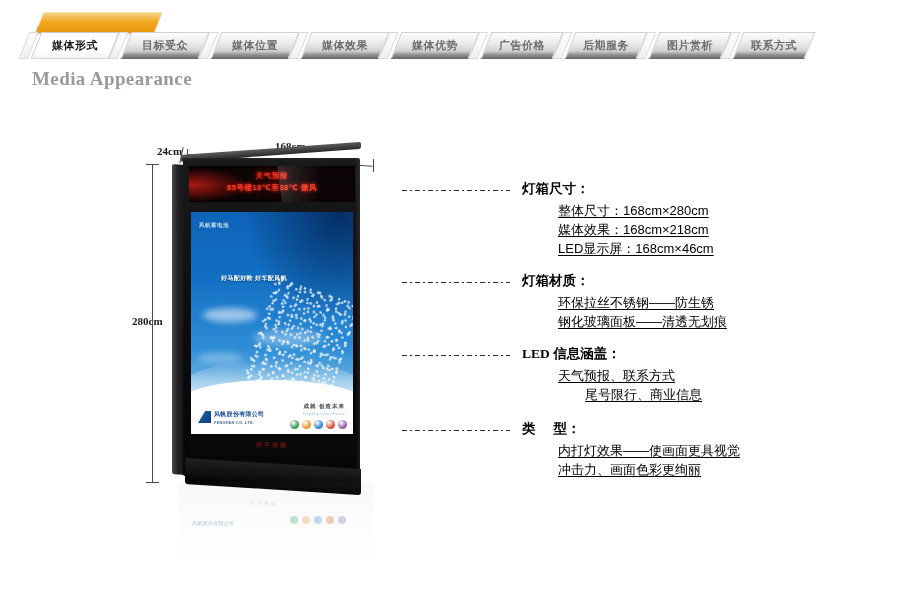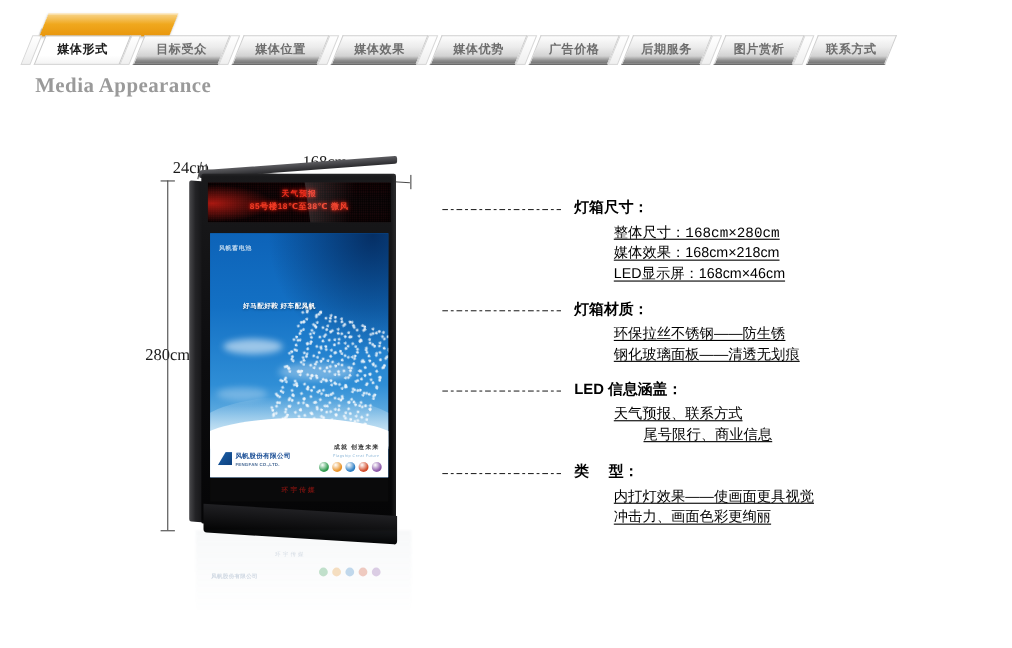--- a/index.html
+++ b/index.html
@@ -56,21 +56,21 @@
   .section-title{
     position:absolute;left:32px;top:68px;
     font-family:"Liberation Serif","DejaVu Serif",serif;
     font-size:19px;font-weight:bold;color:#9a9a9a;
     letter-spacing:.4px;
   }
 
   
   .dim-txt{
     position:absolute;font-family:"Liberation Serif","DejaVu Serif",serif;
-    font-size:15px;font-weight:normal;color:#1a1a1a;white-space:nowrap;
+    font-size:11px;font-weight:bold;color:#1a1a1a;white-space:nowrap;
   }
   .dim-line{position:absolute;background:#4a4a4a;}
 
   
   #lightbox{position:absolute;left:172px;top:158px;width:188px;height:322px;}
 
   .cab-left{
     position:absolute;left:0;top:6px;width:14px;height:310px;
     background:linear-gradient(90deg,#4a4a4d 0%,#232326 40%,#111113 100%);
     transform:skewY(4deg);transform-origin:left top;
@@ -360,28 +360,28 @@
     <i style="background: rgb(47, 154, 78);"></i>
     <i style="background: rgb(232, 147, 42);"></i>
     <i style="background: rgb(47, 127, 196);"></i>
     <i style="background: rgb(209, 75, 42);"></i>
     <i style="background: rgb(138, 86, 168);"></i>
   </div>
 
 <div id="speclist">
     <div class="dotline" style="left: 402px; top: 190px; width: 108px;"></div>
     <div class="spec-head" style="left: 522px; top: 180px;">灯箱尺寸：</div>
-    <div class="spec-item" style="left: 558px; top: 202px; font-family: Liberation Mono, monospace;">整体尺寸：168cm×280cm</div>
+    <div class="spec-item" style="left: 558px; top: 202px;">整体尺寸：168cm×280cm</div>
     <div class="spec-item" style="left: 558px; top: 221px;">媒体效果：168cm×218cm</div>
     <div class="spec-item" style="left: 558px; top: 240px;">LED显示屏：168cm×46cm</div>
     <div class="dotline" style="left: 402px; top: 282px; width: 108px;"></div>
     <div class="spec-head" style="left: 522px; top: 272px;">灯箱材质：</div>
     <div class="spec-item" style="left: 558px; top: 294px;">环保拉丝不锈钢——防生锈</div>
     <div class="spec-item" style="left: 558px; top: 313px;">钢化玻璃面板——清透无划痕</div>
     <div class="dotline" style="left: 402px; top: 355px; width: 108px;"></div>
-    <div class="spec-head" style="left: 522px; top: 345px;">LED 信息涵盖：</div>
+    <div class="spec-head" style="left: 522px; top: 345px; font-family: Liberation Serif, serif;">LED 信息涵盖：</div>
     <div class="spec-item" style="left: 558px; top: 367px;">天气预报、联系方式</div>
     <div class="spec-item" style="left: 558px; top: 386px; margin-left: 27px;">尾号限行、商业信息</div>
     <div class="dotline" style="left: 402px; top: 430px; width: 108px;"></div>
     <div class="spec-head" style="left: 522px; top: 420px; font-family: Liberation Serif, serif;"><span>类</span><span class="sp"></span><span>型：</span></div>
     <div class="spec-item" style="left: 558px; top: 442px;">内打灯效果——使画面更具视觉</div>
     <div class="spec-item" style="left: 558px; top: 461px;">冲击力、画面色彩更绚丽</div>
   </div>
 
 </body></html>

